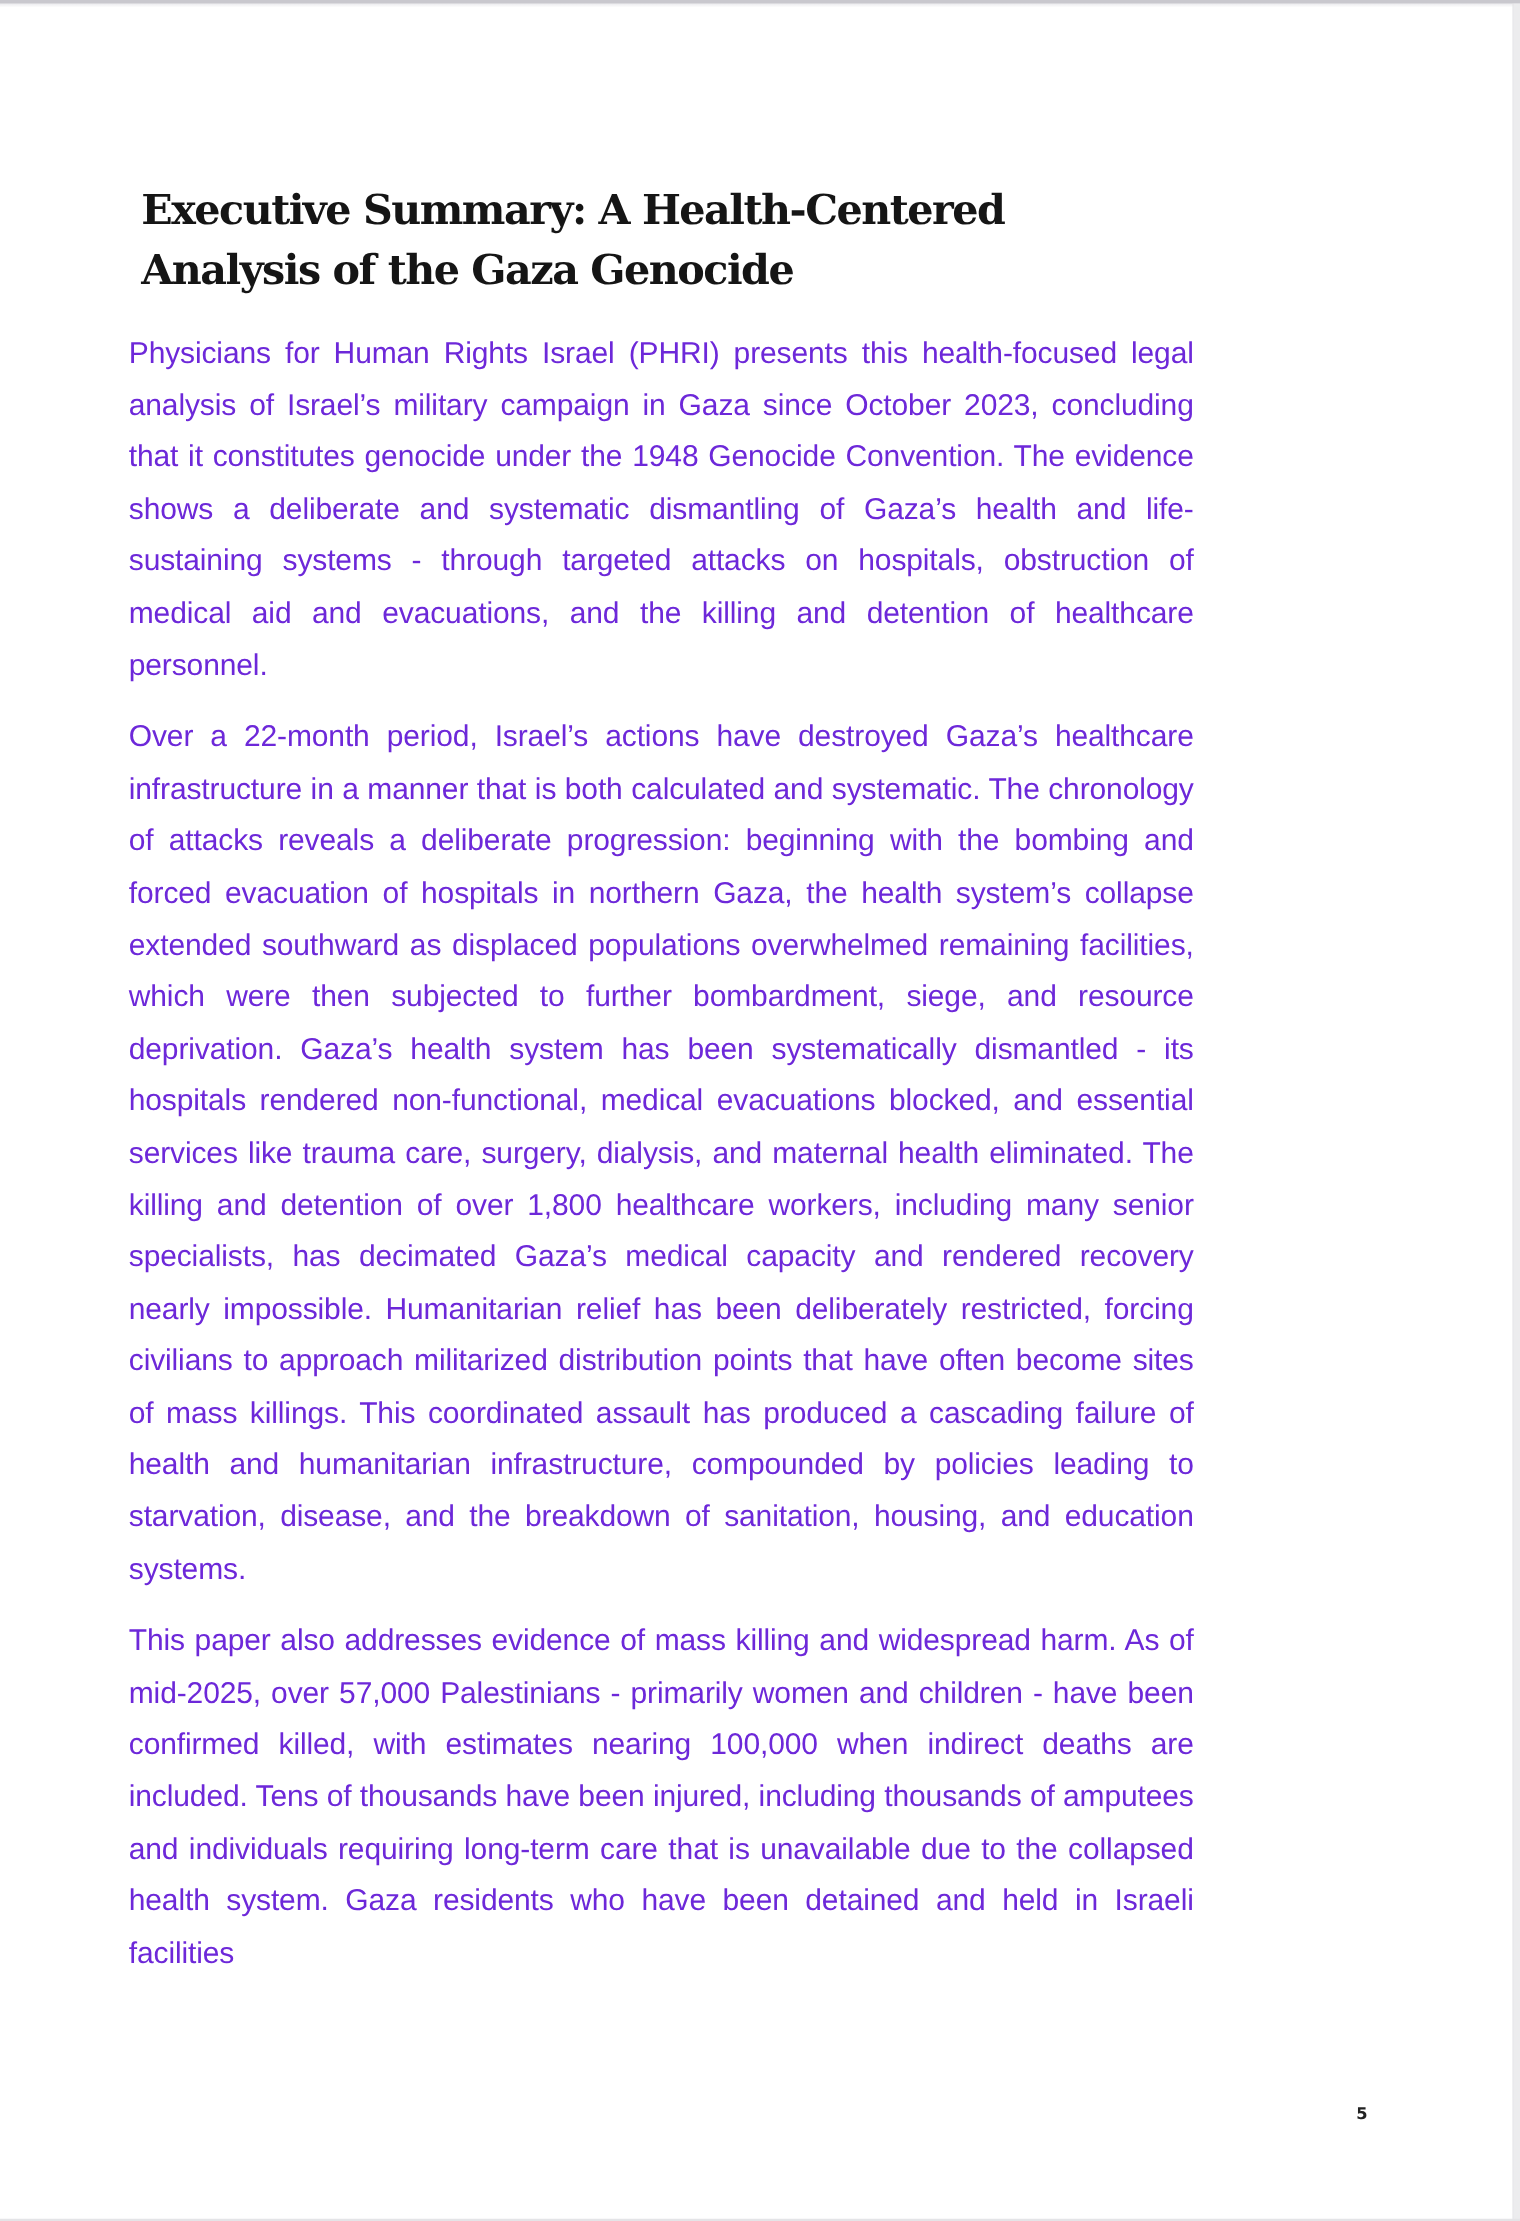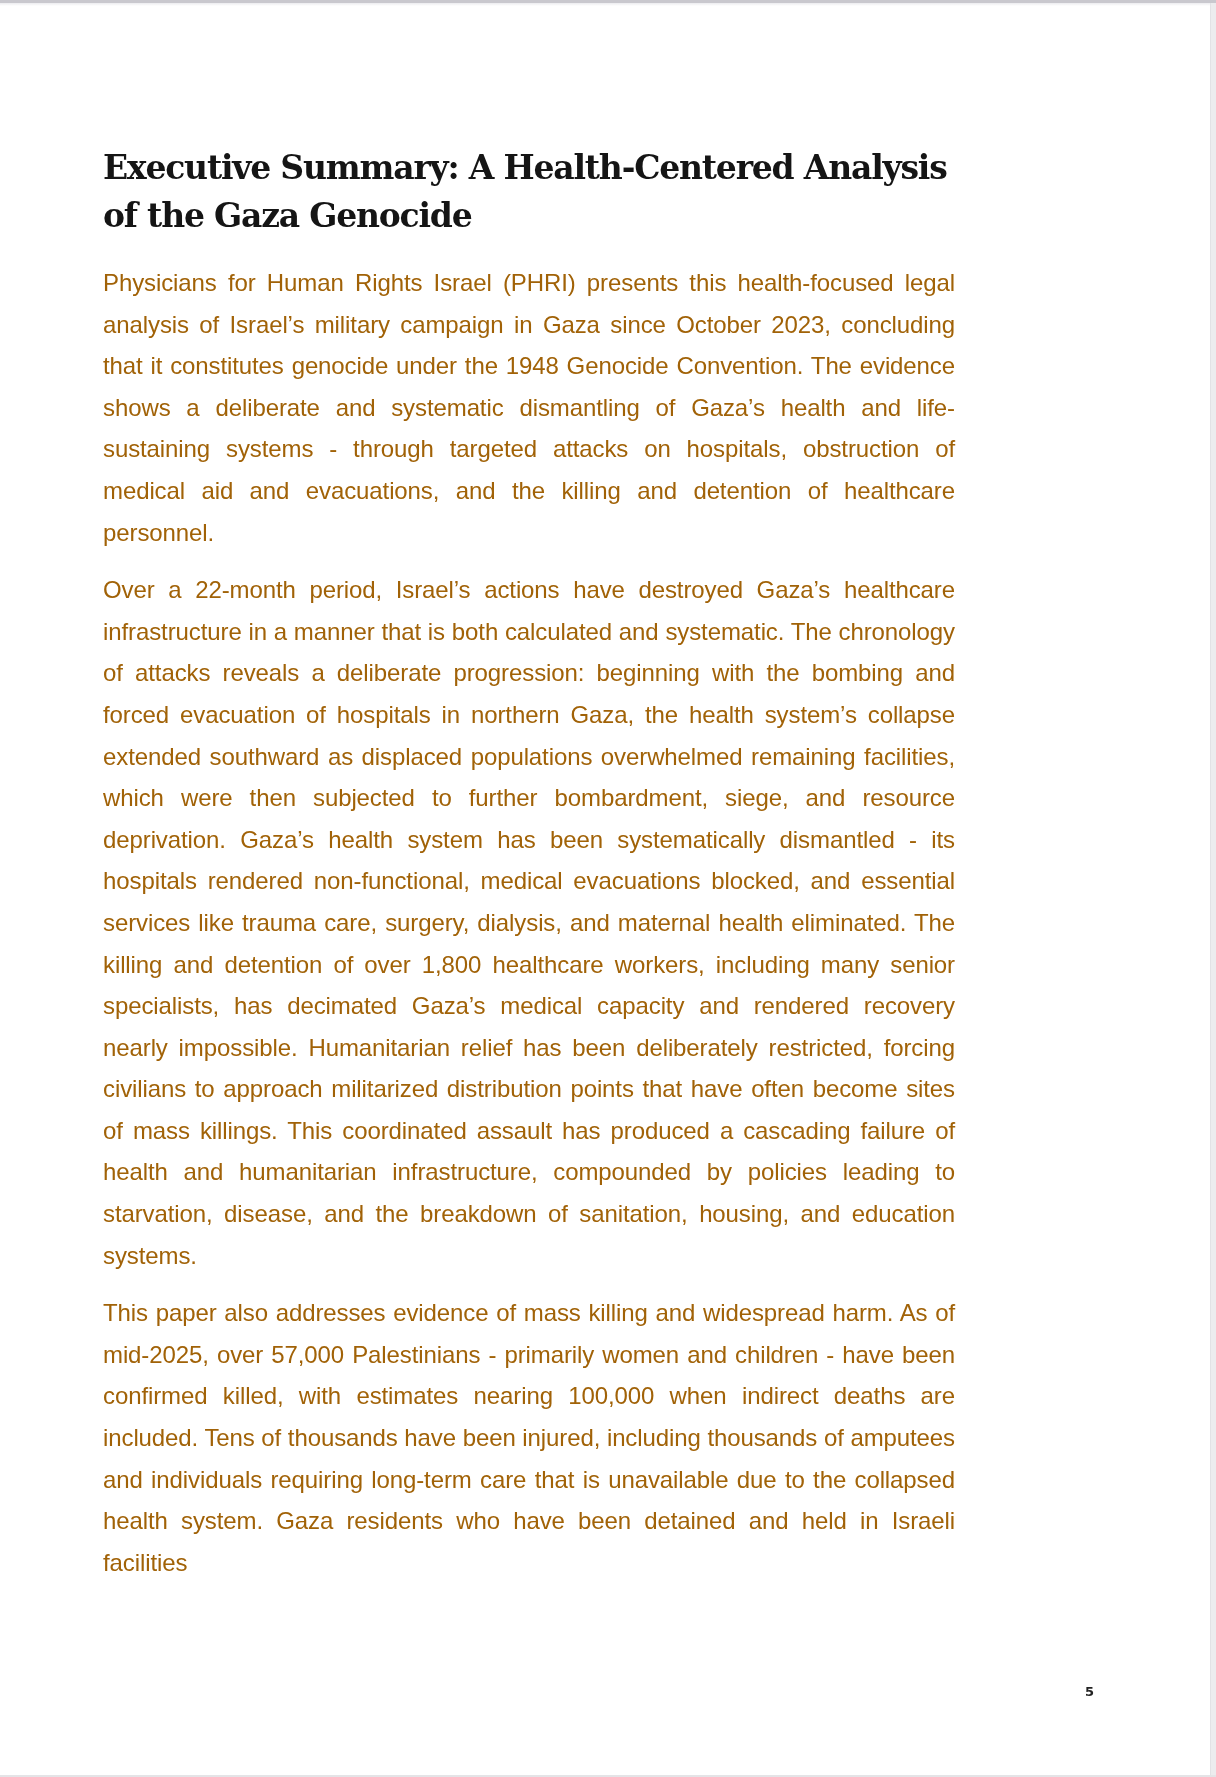--- a/index.html
+++ b/index.html
@@ -50,30 +50,30 @@
       top: 144px;
       width: 852px;
       color: #1a1a1a;
     }
     .title {
       font-family: "DejaVu Serif", "Liberation Serif", serif;
       font-weight: bold;
       font-size: 33px;
       line-height: 48px;
       letter-spacing: -1.2px;
-      margin: 0 0 22px 0;
+      margin: 0 0 22px 10px;
       color: #151515;
     }
     .para {
       font-family: "Liberation Sans", "DejaVu Sans", sans-serif;
       font-size: 24px;
       line-height: 41.6px;
       text-align: justify;
       margin: 15px 0 16px 0;
-      color: #a16207;
+      color: #6d28d9;
       letter-spacing: -0.1px;
     }
     .page-number {
       position: absolute;
       left: 1085px;
       top: 1684px;
       font-family: "DejaVu Sans", "Liberation Sans", sans-serif;
       font-weight: bold;
       font-size: 13px;
       color: #222222;

